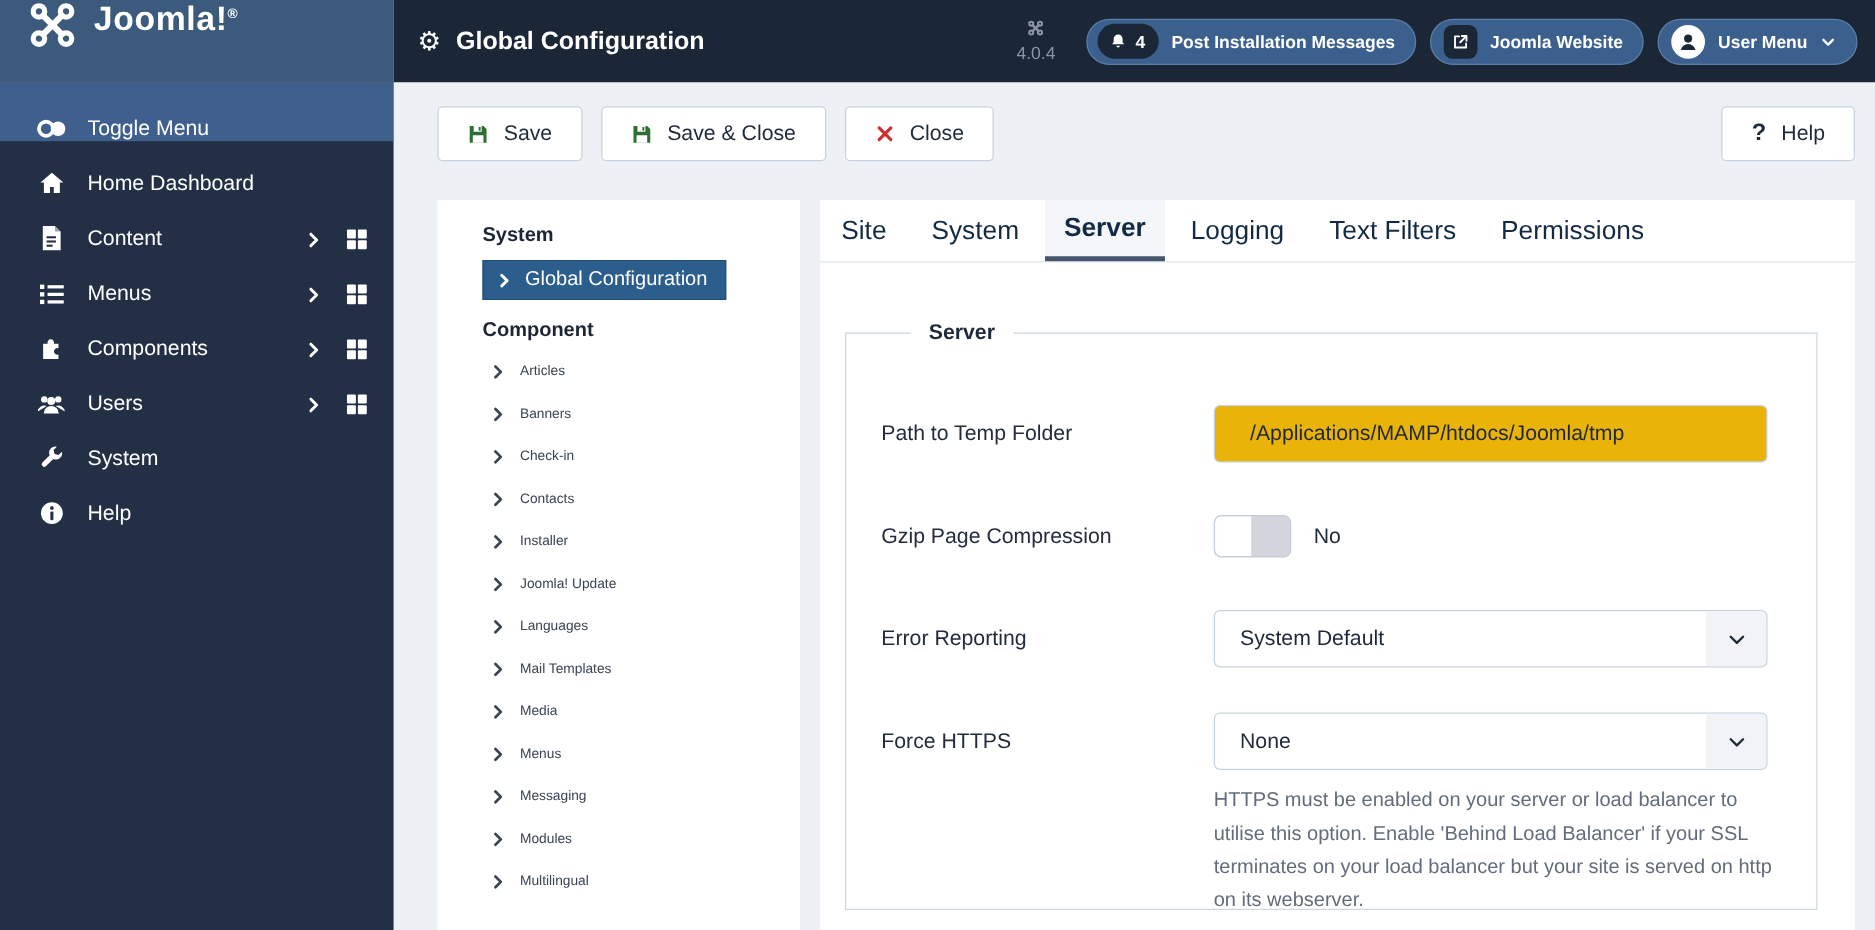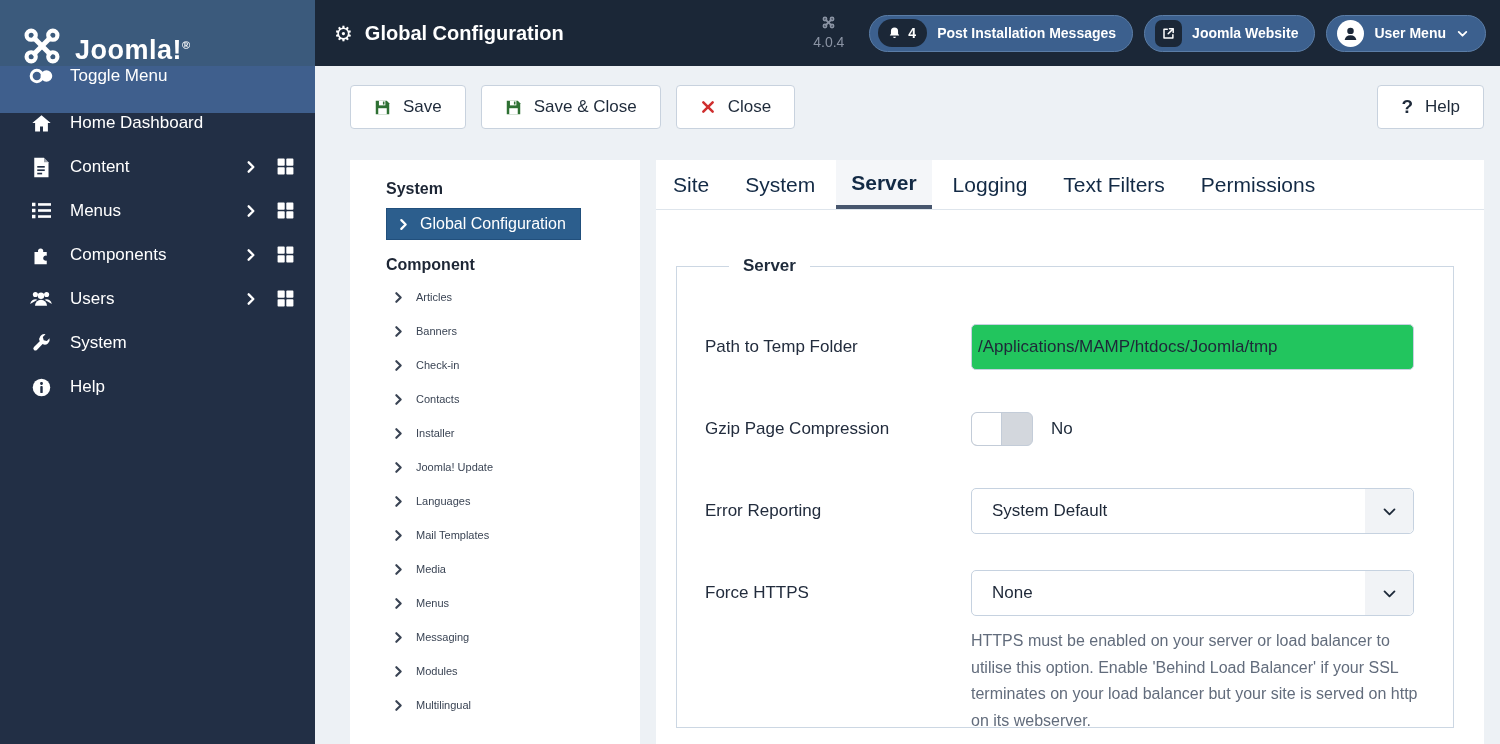--- a/index.html
+++ b/index.html
@@ -3,21 +3,21 @@
 <meta charset="utf-8">
 <style>
   * { box-sizing: border-box; margin: 0; padding: 0; }
   html,body { width:1500px; height:744px; overflow:hidden;
     font-family:"Liberation Sans", sans-serif; background:#edf1f5; }
   svg { display:block; }
 
   
   .header { display:flex; height:66px; width:100%; }
   .logo-block { width:315px; background:#3b5a7c; color:#fff;
-    display:flex; align-items:flex-end; padding-left:22px; gap:13px; }
+    display:flex; align-items:flex-start; padding-left:22px; gap:13px; }
   .logo-text { font-size:27px; font-weight:600; letter-spacing:.5px; }
   .logo-text sup { font-size:11px; }
   .header-main { flex:1; background:#1b2737; display:flex; align-items:center;
     color:#fff; padding:0 14px 0 19px; }
   .page-title-wrap { display:flex; align-items:center; gap:12px; }
   .gear-glyph { font-size:21px; line-height:1; }
   .page-title { font-size:20px; font-weight:700; }
   .header-right { margin-left:auto; display:flex; align-items:center; gap:11px; }
   .version { color:#8b94a4; font-size:14px; display:flex; align-items:center;
     gap:5px; margin-right:14px;flex-direction:column; }
@@ -30,21 +30,21 @@
   .round-dark { background:#1b2737; width:27px; height:27px; border-radius:7px;
     display:flex; align-items:center; justify-content:center; margin-left:-6px; }
   .round-white { background:#fff; width:27px; height:27px; border-radius:50%;
     display:flex; align-items:center; justify-content:center; margin-left:-6px; }
 
   
   .body-row { display:flex; height:678px; }
 
   
   .sidebar { width:315px; background:#222f45; color:#fff; flex-shrink:0; }
-  .side-item { height:44px; display:flex; align-items:flex-start; padding:0 20px 0 28px;
+  .side-item { height:44px; display:flex; align-items:flex-end; padding:0 20px 0 28px;
     cursor:pointer; font-size:17px; }
   .side-item.toggle-row { height:47px; background:#3f5f8d; }
   .side-icon { width:26px; display:flex; justify-content:center; color:#fff; }
   .side-label { margin-left:16px; font-weight:500; }
   .side-right { margin-left:auto; display:flex; align-items:center; gap:18px; }
 
   
   .main-col { flex:1; display:flex; flex-direction:column; background:#edf1f5; }
   .toolbar { height:94px; display:flex; align-items:center;
     padding:0 24px 12px 35px; }
@@ -82,22 +82,22 @@
   fieldset.server-set { margin:46px 30px 0 20px; border:1px solid #ccd7e3;
     height:472px; padding:0 32px 0 28px; }
   legend.server-legend { margin-left:24px; padding:0 14px; font-size:17px;
     font-weight:700; color:#1e2a3a; }
   .form-row { display:flex; margin-top:36px; }
   .form-row:first-of-type { margin-top:48px; }
   .f-label { width:266px; font-size:17px; color:#222c3d; line-height:46px;
     flex-shrink:0; }
   .f-field { display:flex; flex-direction:column; }
   .text-input { width:443px; height:46px; border:1px solid #c6d2e0;
-    border-radius:5px; padding:0 6px; font-size:17px; color:#1e2838;
-    font-family:"Liberation Sans", sans-serif; background:#22c55e; }
+    border-radius:5px; padding:0 28px; font-size:17px; color:#1e2838;
+    font-family:"Liberation Sans", sans-serif; background:#eab308; }
   .select { position:relative; width:443px; height:46px; border:1px solid #c6d2e0;
     border-radius:5px; background:#fff; display:flex; align-items:center;
     padding-left:20px; font-size:17px; color:#1e2838; cursor:pointer; }
   .select .arrow-box { position:absolute; right:0; top:0; bottom:0; width:48px;
     background:#f1f3f6; border-radius:0 5px 5px 0; display:flex;
     align-items:center; justify-content:center; }
   .toggle-row2 { display:flex; align-items:center; height:46px; }
   .switch { width:62px; height:34px; border:1px solid #c3ccd8; border-radius:6px;
     background:#d3d7dd; overflow:hidden; cursor:pointer; display:flex; }
   .switch .knob { width:50%; height:100%; background:#fff;

